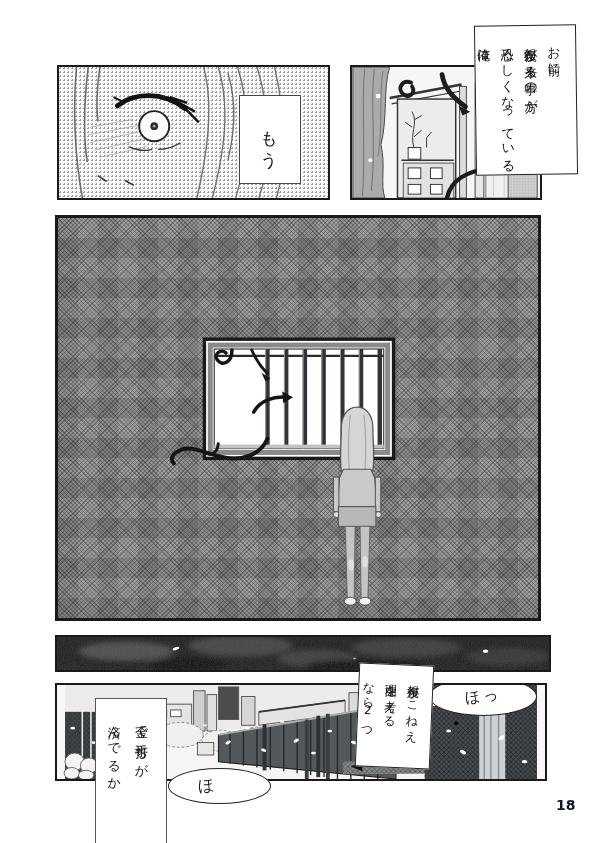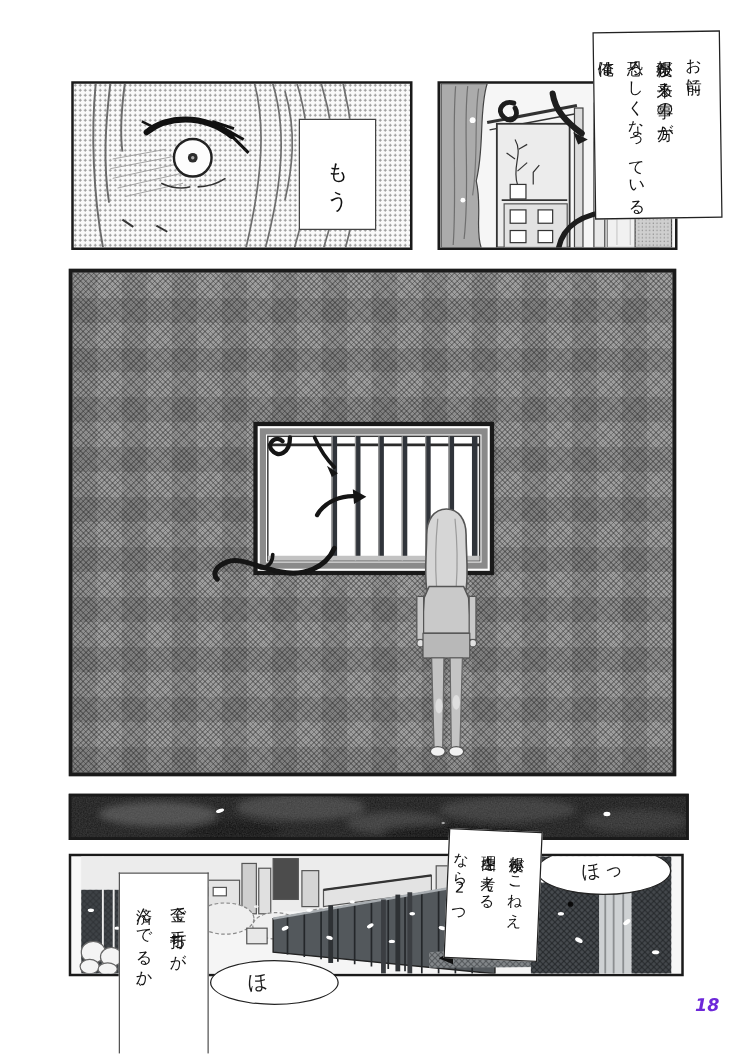--- a/index.html
+++ b/index.html
@@ -64,23 +64,22 @@
   .bubble{
     position:absolute;background:#fff;border:1.5px solid #222;border-radius:50%;
     display:flex;align-items:center;justify-content:center;
   }
   #balloon-ho-top{left:372px;top:-8px;width:106px;height:37px;z-index:5;font-size:15px;letter-spacing:3px;transform-origin:center;}
   #balloon-ho-top .hand{display:inline-block;transform:rotate(-6deg);}
   #balloon-ho-bottom{left:168px;top:768px;width:101px;height:34px;z-index:25;font-size:16px;}
   #balloon-ho-bottom .hand{display:inline-block;transform:rotate(-4deg);margin-right:26px;}
 
   #page-number{
-    position:absolute;left:556px;top:797px;font-size:14px;font-weight:bold;color:#6d28d9;
+    position:absolute;left:556px;top:797px;font-size:14px;font-weight:bold;color:#0f172a;
     font-family:"DejaVu Sans","Liberation Sans",sans-serif;
-    font-style:italic;
   }
 </style>
 </head>
 <body>
 
 <div class="page">
 
   <div class="panel" id="panel-eye">
     <svg viewBox="0 0 273 135">
 

